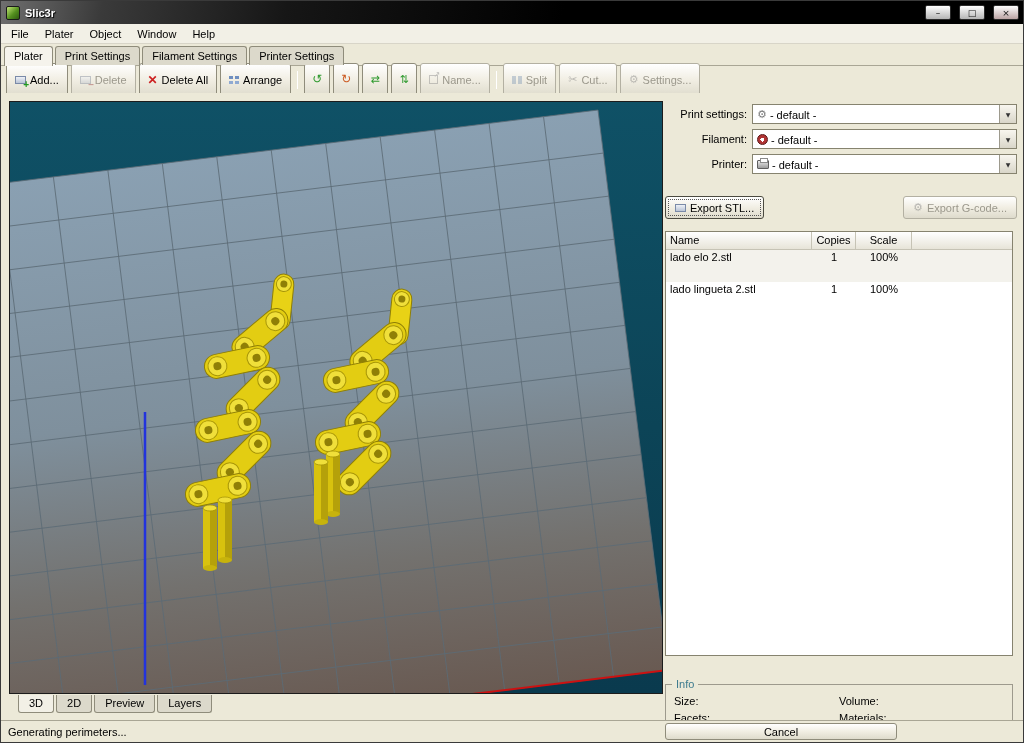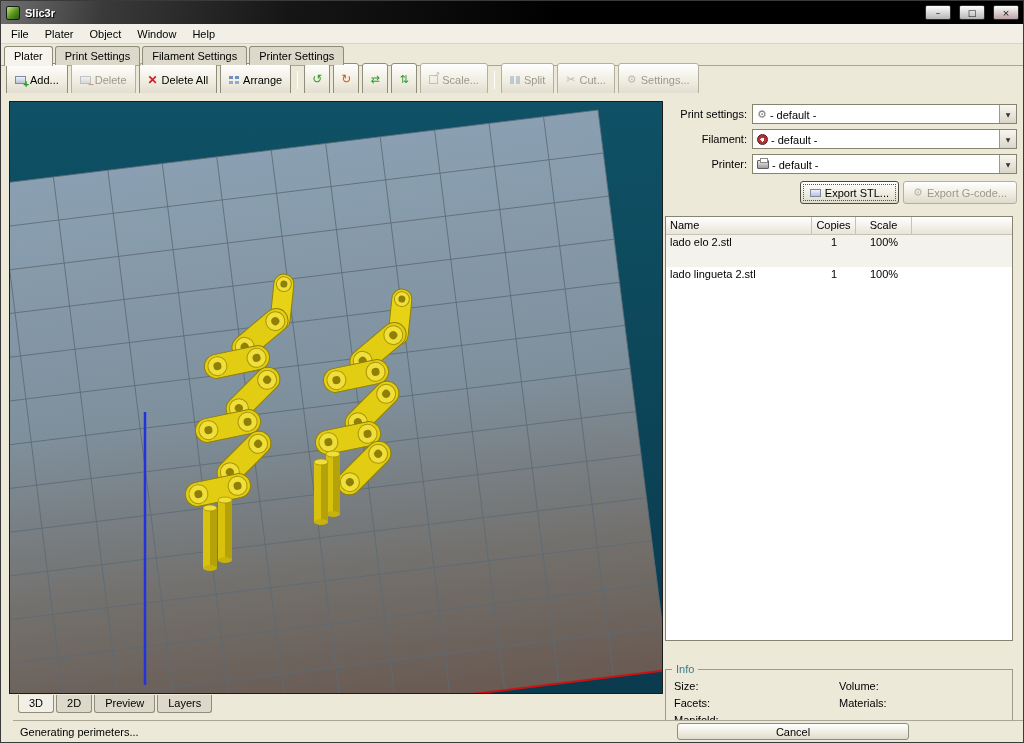--- a/index.html
+++ b/index.html
@@ -79,21 +79,21 @@
   .combo .value { flex:1; padding-top:1px; }
   .combo .drop { width:17px; height:100%; border-left:1px solid #9d9a8d;
     background:linear-gradient(#f8f6ef,#d9d6c9); display:flex; align-items:center; justify-content:center;
     font-size:6px; color:#333; font-family:"DejaVu Sans", sans-serif; }
   .filament-icon { width:11px; height:11px; border-radius:50%; border:1px solid #5a1515;
     background:radial-gradient(circle at 50% 50%, #fff 0 2px, #b03434 2px 5px, #7a2020 5px); display:inline-block; }
   .printer-icon { width:12px; height:9px; background:linear-gradient(#e9e9e9,#9d9d9d); border:1px solid #5f5f5f;
     border-radius:1px; position:relative; display:inline-block; }
   .printer-icon::before { content:""; position:absolute; top:-3px; left:2px; width:6px; height:3px; background:#fff; border:1px solid #8a8a8a; }
 
-  .export-row { display:flex; justify-content:flex-end; gap:4px; margin-top:7px; }
+  .export-row { display:flex; justify-content:space-between; gap:4px; margin-top:22px; }
   .xbtn { display:inline-flex; align-items:center; gap:4px; height:23px; padding:2px 9px;
     background:linear-gradient(#ffffff,#f1eee3 50%,#dedbcc); border:1px solid #6f6c5c; border-radius:3px; font-size:11px; }
   .xbtn.focused { outline:1px dotted #555; outline-offset:-4px; border-color:#4b4a40; }
   .xbtn.disabled { color:#9b988c; border-color:#b3b0a2; }
   .xbtn.disabled .gear-glyph { opacity:.5; }
 
   .obj-table { margin-top:12px; width:348px; height:425px; border:1px solid #86836f; background:#fff;
     display:flex; flex-direction:column; overflow:hidden; }
   .obj-header { display:flex; height:18px; background:linear-gradient(#ffffff,#e7e4d8); border-bottom:1px solid #c6c3b5; }
   .hcell { border-right:1px solid #c6c3b5; padding:2px 4px; }
@@ -105,21 +105,21 @@
   .obj-row.alt { background:#f3f2ec; }
   .c-name { width:146px; padding:0 4px; }
   .c-copies { width:44px; text-align:center; }
   .c-scale { width:56px; text-align:center; }
 
   .info-box { position:relative; margin-top:28px; width:348px; height:70px; border:1px solid #9d9a8d; padding:10px 8px 4px; }
   .info-title { position:absolute; top:-7px; left:6px; background:#ece9d8; padding:0 4px; color:#3c7a8e; }
   .info-grid { display:grid; grid-template-columns:165px 1fr; row-gap:5px; }
 
   
-  .statusbar { position:absolute; left:12px; right:0; bottom:0; height:22px; background:#ece9d8;
+  .statusbar { position:absolute; left:0; right:0; bottom:0; height:22px; background:#ece9d8;
     border-top:1px solid #a9a695; display:flex; align-items:center; padding-left:7px; }
   .cancel-btn { position:absolute; left:664px; top:2px; width:232px; height:17px;
     background:linear-gradient(#ffffff,#f1eee3 50%,#dedbcc); border:1px solid #8f8c7b; border-radius:3px;
     font-size:11px; font-family:"Liberation Sans", sans-serif; text-align:center; }
 </style>
 </head>
 <body>
 
 <div class="window">
 
@@ -172,21 +172,21 @@
       <span class="ticon rot-cw">↻</span>
     </button>
     <button class="tbtn icon-only">
       <span class="ticon mirror-g">⇄</span>
     </button>
     <button class="tbtn icon-only">
       <span class="ticon mirror-g">⇅</span>
     </button>
     <button class="tbtn disabled">
       <span class="ticon scale-icon"></span>
-      <span>Scale...</span>
+      <span>Name...</span>
     </button>
     <span class="tsep"></span>
     <button class="tbtn disabled">
       <span class="ticon split-icon"></span>
       <span>Split</span>
     </button>
     <button class="tbtn disabled">
       <span class="ticon cut-icon">✂</span>
       <span>Cut...</span>
     </button>

